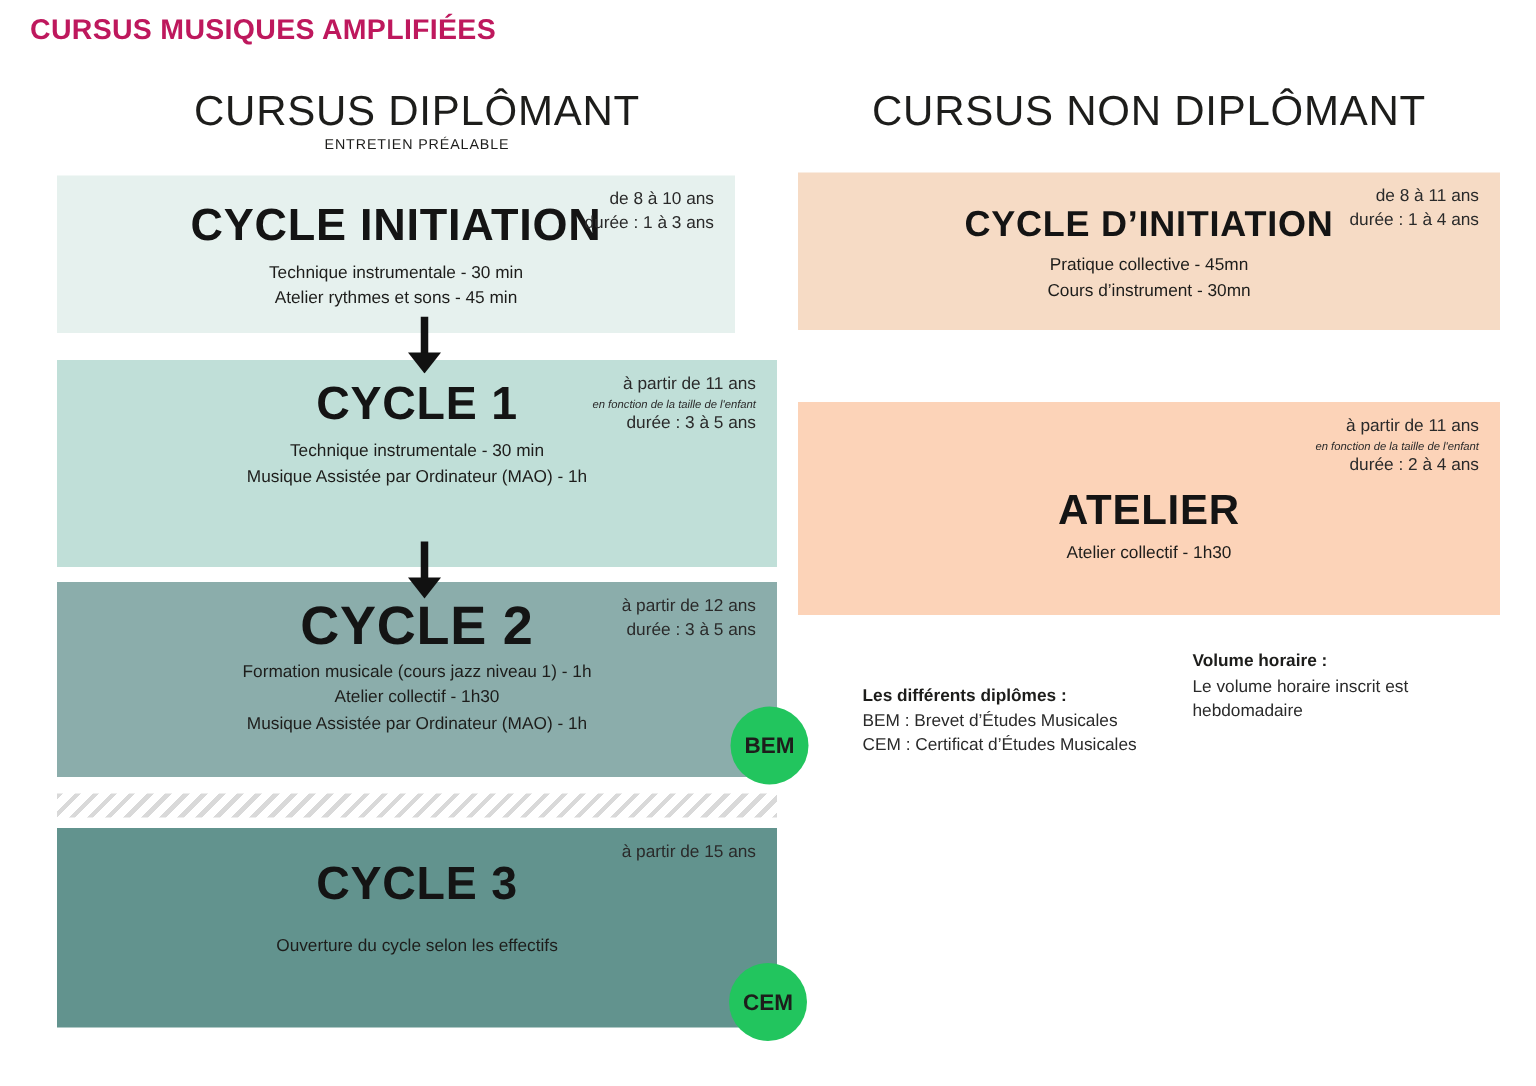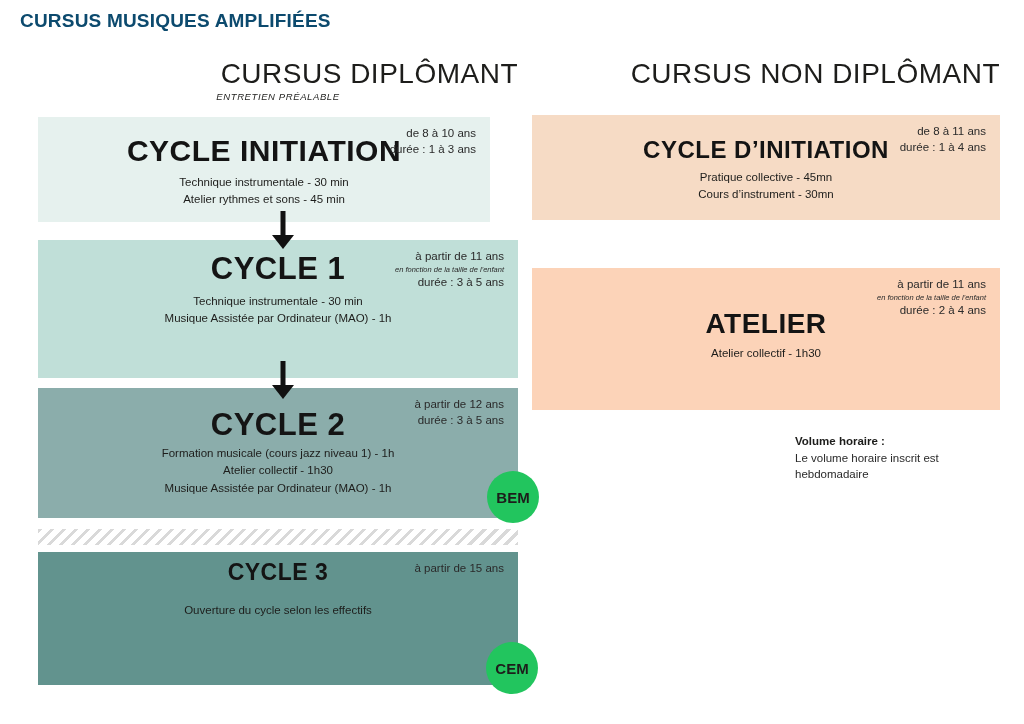--- a/index.html
+++ b/index.html
@@ -3,31 +3,31 @@
 <meta charset="utf-8">
 <style>
   * { margin:0; padding:0; box-sizing:border-box; }
   html,body { background:#ffffff; }
   body { font-family:"Liberation Sans", sans-serif; color:#1d1d1b; }
   .canvas {
     position:relative; width:1024px; height:724px; background:#ffffff; overflow:hidden;
   }
   .main-title {
     position:absolute; left:20px; top:10px;
-    font-size:19px; font-weight:800; letter-spacing:0.2px; color:#0c4a6e;
+    font-size:19px; font-weight:800; letter-spacing:0.2px; color:#be185d;
   }
   .col-header {
-    position:absolute; text-align:right; font-size:28px; font-weight:400;
+    position:absolute; text-align:center; font-size:28px; font-weight:400;
     letter-spacing:0.5px; color:#1d1d1b;
   }
   .col-header.left  { left:38px;  width:480px; top:58px; }
   .col-header.right { left:532px; width:468px; top:58px; }
   .col-subheader {
     position:absolute; left:38px; width:480px; top:91px; text-align:center;
-    font-size:9.5px; font-weight:400; letter-spacing:0.6px; color:#1d1d1b;font-style:italic;
+    font-size:9.5px; font-weight:400; letter-spacing:0.6px; color:#1d1d1b;
   }
   .box { position:absolute; }
   .box .age {
     position:absolute; top:9px; right:14px; text-align:right;
     font-size:11.5px; line-height:1.38; color:#2a2a2a;
   }
   .box .age .tiny { font-size:7.5px; font-style:italic; line-height:1.3; }
   .box .box-title {
     text-align:center; font-weight:700; color:#141414; letter-spacing:0.5px;
   }
@@ -35,31 +35,31 @@
     text-align:center; font-size:11.5px; line-height:1.5; color:#1d1d1b;
   }
   
   .box-l1 { left:38px; top:117px; width:452px; height:105px; background:#e6f1ee; }
   .box-l1 .box-title { margin-top:17px; font-size:30px; }
   .box-l1 .lines { margin-top:6px; }
   .box-l2 { left:38px; top:240px; width:480px; height:138px; background:#c0dfd8; }
   .box-l2 .box-title { margin-top:11px; font-size:31px; }
   .box-l2 .lines { margin-top:6px; }
   .box-l3 { left:38px; top:388px; width:480px; height:130px; background:#8badab; }
-  .box-l3 .box-title { margin-top:19px; font-size:31px; }
+  .box-l3 .box-title { margin-top:8px; font-size:36px; }
   .box-l3 .lines { margin-top:2px; }
   .box-l4 { left:38px; top:552px; width:480px; height:133px; background:#62938e; }
-  .box-l4 .box-title { margin-top:7px; font-size:23px; }
+  .box-l4 .box-title { margin-top:19px; font-size:31px; }
   .box-l4 .lines { margin-top:16px; }
   
   .box-r1 { left:532px; top:115px; width:468px; height:105px; background:#f6dbc5; }
   .box-r1 .box-title { margin-top:21px; font-size:24px; }
   .box-r1 .lines { margin-top:5px; }
   .box-r2 { left:532px; top:268px; width:468px; height:142px; background:#fcd3b8; }
-  .box-r2 .box-title { margin-top:40px; font-size:28px; }
+  .box-r2 .box-title { margin-top:56px; font-size:28px; }
   .box-r2 .lines { margin-top:5px; }
   
   .hatch {
     position:absolute; left:38px; top:529px; width:480px; height:16px;
     background:repeating-linear-gradient(135deg,
       #d9d9d9 0px, #d9d9d9 3px, #ffffff 3px, #ffffff 8.5px);
   }
   
   .arrow { position:absolute; width:22px; z-index:5; }
   .arrow-1 { left:272px; top:211px; height:38px; }
@@ -170,20 +170,25 @@
       <div>à partir de 11 ans</div>
       <div class="tiny">en fonction de la taille de l'enfant</div>
       <div>durée : 2 à 4 ans</div>
     </div>
     <div class="box-title">ATELIER</div>
     <div class="lines">
       <div>Atelier collectif - 1h30</div>
     </div>
   </div>
 
+  <div class="note note-diplomas">
+    <div class="note-title">Les différents diplômes :</div>
+    <div>BEM : Brevet d’Études Musicales</div>
+    <div>CEM : Certificat d’Études Musicales</div>
+  </div>
 
   <div class="note note-volume">
     <div class="note-title">Volume horaire :</div>
     <div>Le volume horaire inscrit est</div>
     <div>hebdomadaire</div>
   </div>
 
 </div>
 
 </body></html>

